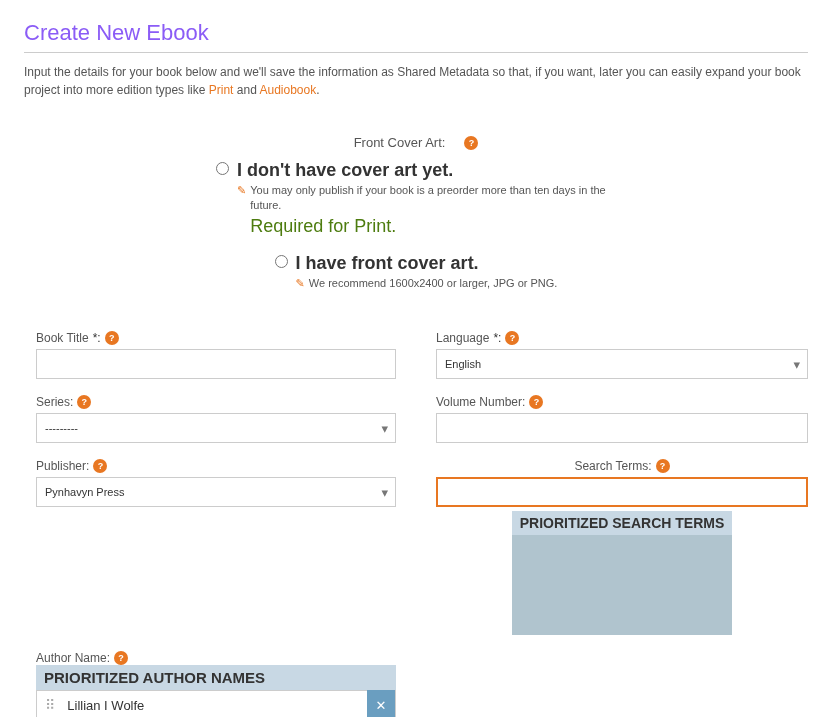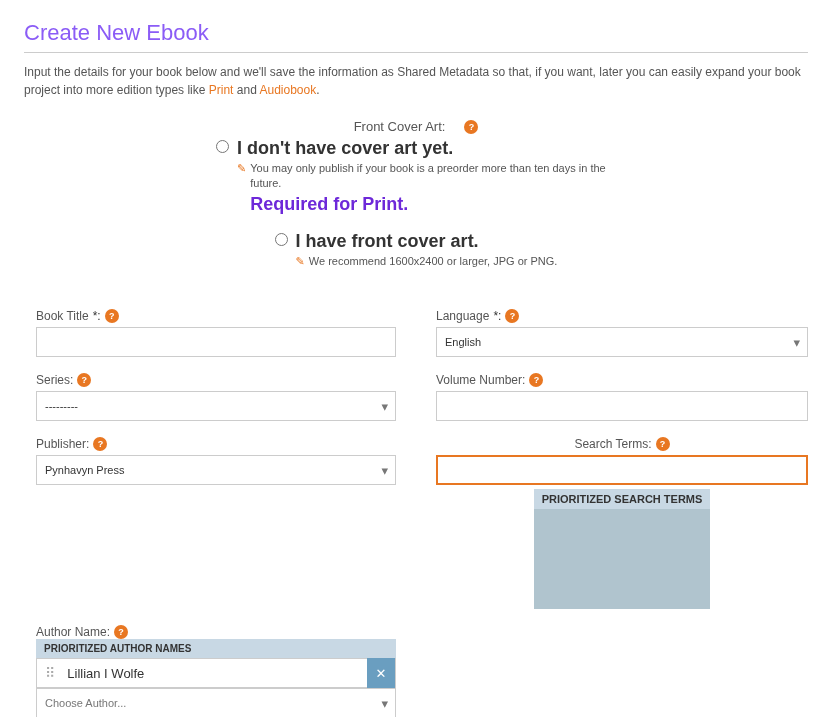--- a/index.html
+++ b/index.html
@@ -16,36 +16,36 @@
       font-size: 22px;
       font-weight: normal;
       color: #8b5cf6;
       border-bottom: 1px solid #ccc;
       padding-bottom: 6px;
       margin-bottom: 10px;
     }
     .intro-text {
       font-size: 12px;
       color: #555;
-      margin-bottom: 20px;
+      margin-bottom: 36px;
       line-height: 1.5;
     }
     .intro-text a { color: #e87722; text-decoration: none; }
 
     
     .cover-art-section {
       display: flex;
       flex-direction: column;
       align-items: center;
       margin-bottom: 28px;
     }
     .cover-art-label {
       font-size: 13px;
       color: #555;
-      margin-bottom: 4px;
+      margin-bottom: 10px;
       display: flex;
       align-items: center;
       gap: 19px;
     }
     .radio-option {
       display: flex;
       align-items: flex-start;
       gap: 8px;
       margin-bottom: 12px;
       max-width: 400px;
@@ -66,21 +66,21 @@
       display: flex;
       align-items: flex-start;
       gap: 4px;
       line-height: 1.4;
     }
     .hint-icon {
       color: #e87722;
       font-size: 11px;
       flex-shrink: 0;
     }
-    .hint strong { font-weight: bold; color: #6d28d9; }
+    .hint strong { font-weight: normal; color: #4d7c0f; }
 
     
     .form-grid {
       display: grid;
       grid-template-columns: 360px 1fr;
       gap: 16px 40px;
       margin-bottom: 24px;
       margin-left: 12px;
     }
     .form-group { display: flex; flex-direction: column; gap: 4px; }
@@ -132,21 +132,21 @@
       transform: translateY(-50%);
       pointer-events: none;
       color: #777;
     }
 
     
     .author-section { display: flex; flex-direction: column; }
     .section-subheader {
       background: #c8d8e4;
       color: #333;
-      font-size: 10px;
+      font-size: 15px;
       font-weight: bold;
       padding: 4px 8px;
       text-transform: uppercase;
     }
     .author-tag {
       display: flex;
       align-items: center;
       border: 1px solid #ccc;
       background: #fff;
       height: 30px;
@@ -200,21 +200,21 @@
     .search-input-active {
       border: 2px solid #e87722 !important;
     }
     .prioritized-box {
       background: #b0bec5;
       min-height: 120px;
     }
     .prioritized-header {
       background: #c8d8e4;
       color: #333;
-      font-size: 11px;
+      font-size: 14px;
       font-weight: bold;
       padding: 4px 8px;
       text-transform: uppercase;
     }
     .prioritized-content {
       background: #b0c4ce;
       min-height: 100px;
     }
   </style>
 </head>

